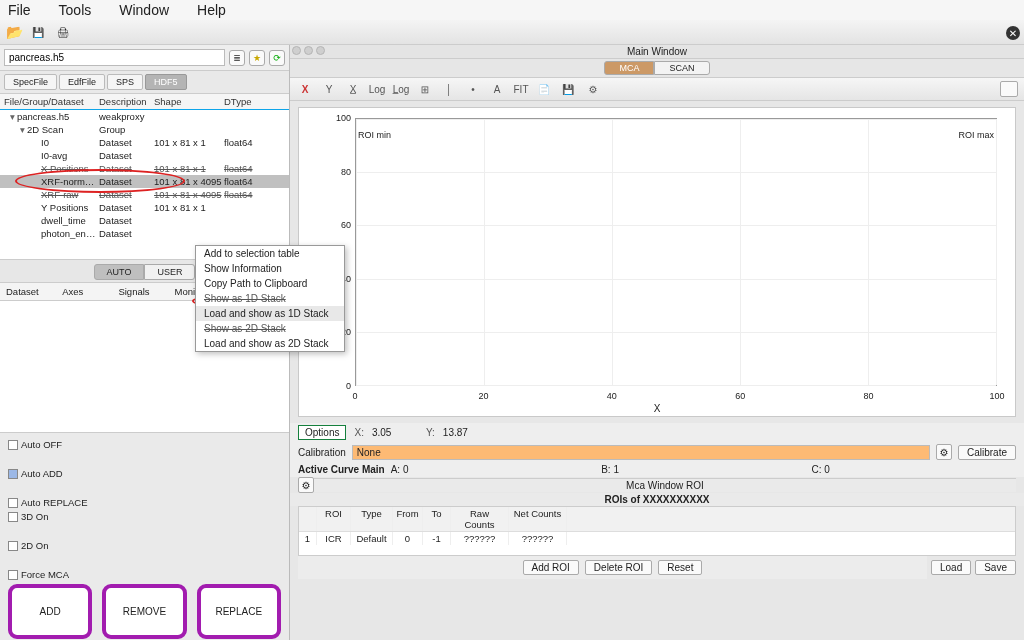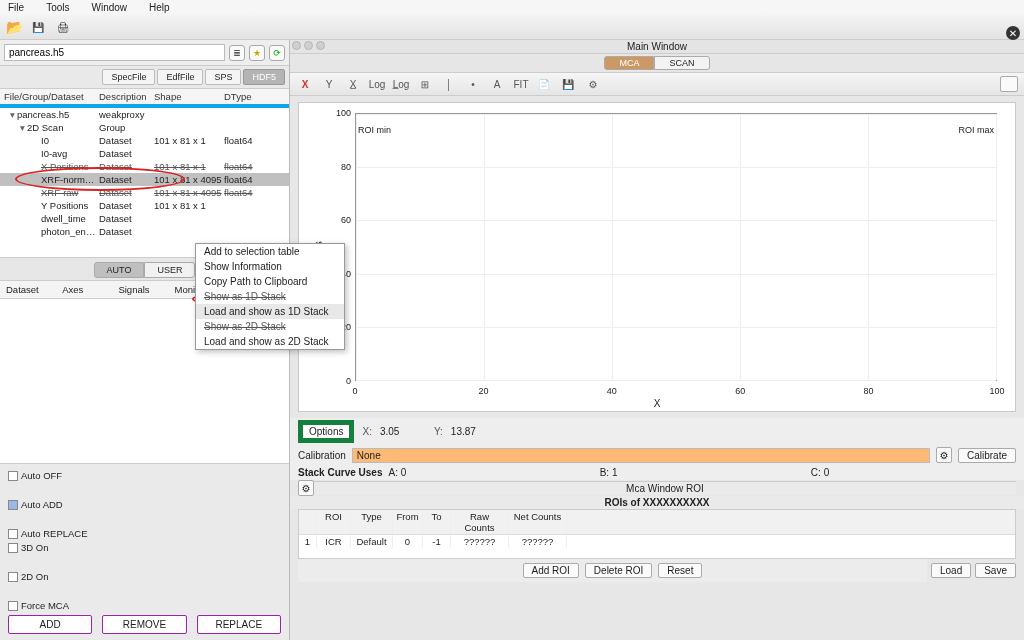--- a/index.html
+++ b/index.html
@@ -1,41 +1,41 @@
 <!DOCTYPE html>
 <html><head>
 <meta charset="utf-8">
 <style>
 * { box-sizing: border-box; margin: 0; padding: 0; }
 body { font-family: "Helvetica Neue", Arial, sans-serif; font-size: 10px; background: #ececec; color: #222; width: 1024px; height: 640px; overflow: hidden; position: relative; }
 
 
-.menubar { display: flex; gap: 22px; padding: 2px 8px; background: #f6f6f6; font-size: 10px; }
+.menubar { display: flex; gap: 28px; padding: 2px 8px; background: #f6f6f6; font-size: 14px; }
 .menubar span { cursor: default; }
 
 
 .main-toolbar { display: flex; gap: 6px; padding: 3px 6px; background: linear-gradient(#f4f4f4,#e3e3e3); border-bottom: 1px solid #ccc; align-items: center; }
 .tb-icon { width: 18px; height: 18px; display: inline-flex; align-items: center; justify-content: center; border-radius: 3px; }
 
 .split { display: flex; height: calc(100% - 40px); }
 .leftpane { width: 290px; background: #e7e7e7; border-right: 1px solid #bbb; display: flex; flex-direction: column; position: relative; }
 .rightpane { flex: 1; display: flex; flex-direction: column; background: #e7e7e7; }
 
 
 .filename-row { display: flex; align-items: center; gap: 4px; padding: 4px; border-bottom: 1px solid #ccc; background:#eee; }
 .filename-input { flex: 1; background: #fff; border: 1px solid #bbb; padding: 2px 4px; font-size: 10px; }
 .round-btn { width: 16px; height: 16px; border: 1px solid #aaa; border-radius: 3px; background:#fafafa; display:inline-flex; align-items:center; justify-content:center; font-size:9px; }
 
 
-.filetype-row { display:flex; justify-content:flex-end; gap:2px; padding:3px 4px; background:#e9e9e9; border-bottom:1px solid #ccc; }
+.filetype-row { display:flex; justify-content:flex-start; gap:2px; padding:3px 4px; background:#e9e9e9; border-bottom:1px solid #ccc; }
 .ft-btn { font-size:9px; padding:2px 8px; border:1px solid #bbb; background:#f5f5f5; border-radius:2px; }
 .ft-btn.active { background:#b4b4b4; color:#fff; border-color:#999; }
 
 
-.tree-head { display:flex; padding: 2px 4px; background:#f5f5f5; border-bottom:4px solid #0ea5e9; font-size:9.5px; color:#333; }
+.tree-head { display:flex; padding: 2px 4px; background:#f5f5f5; border-bottom:1px solid #0ea5e9; font-size:9.5px; color:#333; }
 .tree-head div:nth-child(1){width:95px} .tree-head div:nth-child(2){width:55px} .tree-head div:nth-child(3){width:70px} .tree-head div:nth-child(4){flex:1}
 .tree-body { background:#fff; height:150px; overflow:visible; position:relative; border-bottom:1px solid #ccc; }
 .tree-row { display:flex; padding:0 4px; height:13px; align-items:center; font-size:9.5px; white-space:nowrap; }
 .tree-row .c1{width:95px; overflow:hidden; text-overflow:ellipsis;} .tree-row .c2{width:55px} .tree-row .c3{width:70px} .tree-row .c4{flex:1}
 .tree-row.selected { background:#c0c0c0; }
 .tree-row.strike { text-decoration: line-through; color:#555; }
 .tw { display:inline-block; width:9px; text-align:center; color:#666; }
 
 
 .ellipse { position:absolute; border:2px solid #d22; border-radius:50%; pointer-events:none; }
@@ -56,21 +56,21 @@
 .map-head { display:flex; gap:4px; padding:3px 6px; background:#f4f4f4; border-top:1px solid #ccc; border-bottom:1px solid #ccc; font-size:9.5px; }
 .map-head div{flex:1}
 .map-body { flex:1; background:#fff; }
 
 .left-bottom { padding:6px 8px; border-top:1px solid #ccc; background:#eaeaea; }
 .chk-row { display:flex; gap:18px; margin-bottom:3px; font-size:9.5px;flex-direction:column; }
 .chk-row label { display:flex; gap:3px; align-items:center; min-width:72px; }
 .chk { width:10px; height:10px; border:1px solid #888; background:#fff; display:inline-block; }
 .chk.checked{background:#9cb8e6}
 .btn-row { display:flex; gap:10px; margin-top:4px; }
-.wide-btn { flex:1; padding:3px 0; background:#fff; border:1px solid #a21caf; border-radius:2px; font-size:10px; text-align:center; }
+.wide-btn { flex:1; padding:18px 0; background:#fff; border:4px solid #a21caf; border-radius:9px; font-size:10px; text-align:center; }
 
 
 .right-top { text-align:center; font-size:10px; padding:1px 0; background:#e4e4e4; border-bottom:1px solid #ccc; position:relative; }
 .traffic { position:absolute; left:2px; top:1px; display:flex; gap:3px; }
 .traffic span{width:9px;height:9px;border-radius:50%;background:#cfcfcf;display:inline-block;border:1px solid #b5b5b5}
 .mca-tabs { display:flex; gap:0; justify-content:center; padding:2px 0; background:#e6e6e6;align-items:center; }
 .mca-tab { font-size:9px; padding:1px 14px; border:1px solid #aaa; background:#f3f3f3; }
 .mca-tab:first-child{border-top-left-radius:3px;border-bottom-left-radius:3px}
 .mca-tab:last-child{border-top-right-radius:3px;border-bottom-right-radius:3px}
 .mca-tab.active{background:#c96; color:#fff}
@@ -86,21 +86,21 @@
 .grid-v { position:absolute; top:0; bottom:0; border-left:1px solid #eee; }
 .grid-h { position:absolute; left:0; right:0; border-top:1px solid #eee; }
 .yaxis-lab { position:absolute; left:4px; top:50%; transform:translateY(-50%) rotate(-90deg); font-size:10px; }
 .xaxis-lab { position:absolute; left:50%; bottom:2px; transform:translateX(-50%); font-size:10px; }
 .roi-band { position:absolute; top:11px; height:12px; background:#fff; font-size:9px; }
 
 .ytick { position:absolute; left:28px; font-size:9px; transform:translateY(-50%); width:24px; text-align:right; }
 .xtick { position:absolute; bottom:15px; font-size:9px; transform:translateX(-50%); }
 
 .opts-row { display:flex; align-items:center; gap:8px; padding:2px 8px; background:#eee; font-size:10px; }
-.opts-row .obox{border:5px solid #15803d;padding:1px 6px;background:#fff}
+.opts-row .obox{border:1px solid #15803d;padding:1px 6px;background:#fff}
 .opts-row .lab{color:#555}
 .opts-row .xbox{width:46px;display:inline-block}
 
 .calib-row { display:flex; gap:6px; padding:2px 8px; background:#eee; font-size:10px; align-items:center; }
 .calib-row .sel{flex:1;border:1px solid #bbb;background:#fdba74;padding:1px 4px}
 .btn { padding:1px 8px; border:1px solid #aaa; background:#fafafa; border-radius:2px; }
 .gear-btn{width:16px;height:16px;border:1px solid #aaa;border-radius:2px;background:#fafafa;display:inline-flex;align-items:center;justify-content:center}
 
 .roi-title { text-align:center; font-size:10px; padding:1px 0; background:#eaeaea; border-top:1px solid #ccc; }
 .roi-sub { text-align:center; font-weight:bold; font-size:10px; padding:1px 0; background:#eaeaea; }
@@ -334,21 +334,21 @@
     </div>
 
     <div class="calib-row">
       <span>Calibration</span>
       <span class="sel">None</span>
       <span class="gear-btn">⚙</span>
       <span class="btn">Calibrate</span>
     </div>
 
     <div class="calib-row">
-      <span><b>Stack Curve Uses</b></span>
+      <span><b>Active Curve Main</b></span>
       <span style="flex:1">A: <span>0</span></span>
       <span style="flex:1">B: <span>1</span></span>
       <span style="flex:1">C: <span>0</span></span>
     </div>
 
     <div style="display:flex; align-items:center; padding:0 8px">
       <span class="gear-btn">⚙</span>
       <div class="roi-title" style="flex:1">Mca Window ROI</div>
     </div>
     <div class="roi-sub">ROIs of XXXXXXXXXX</div>

